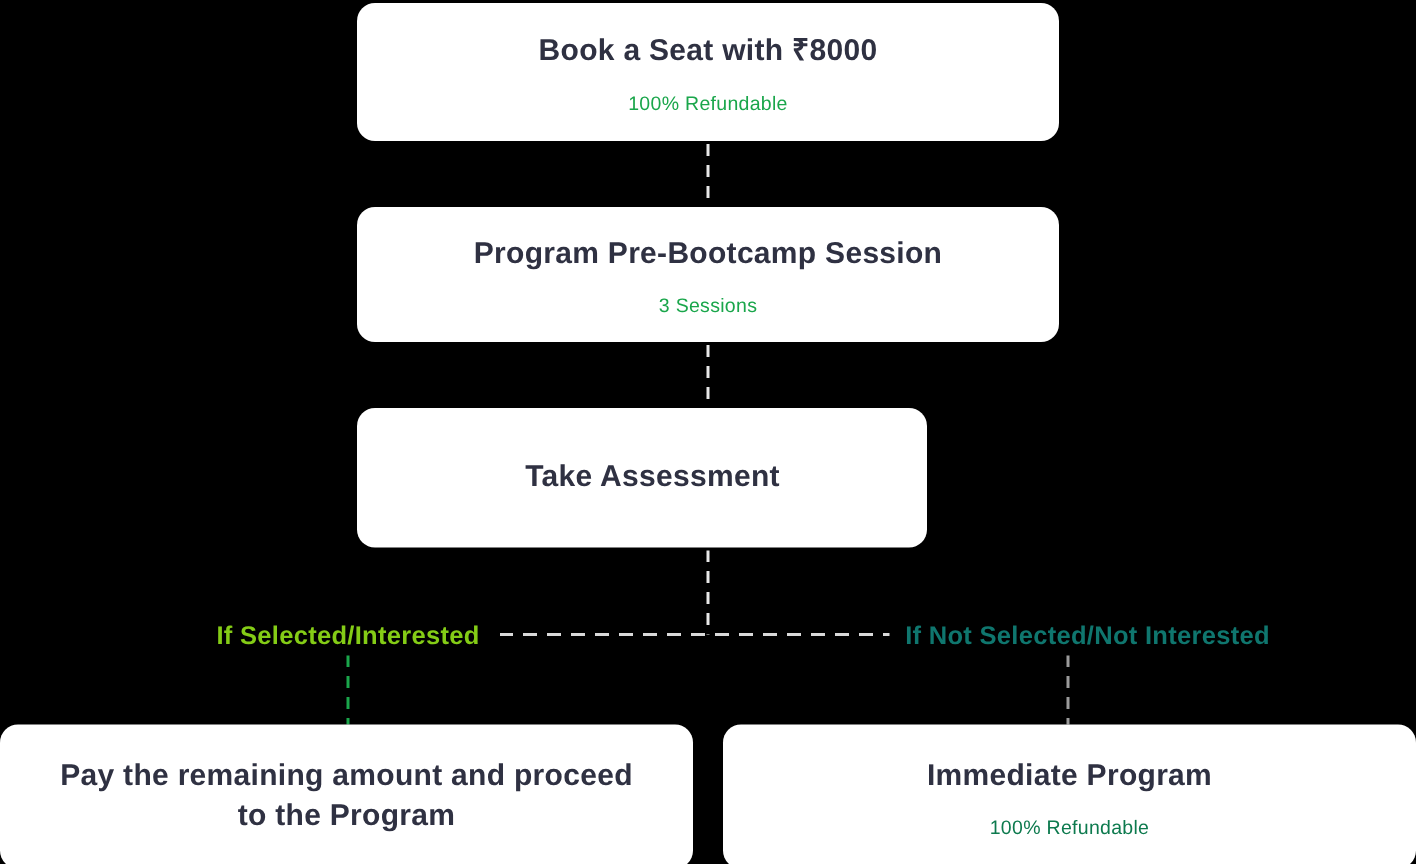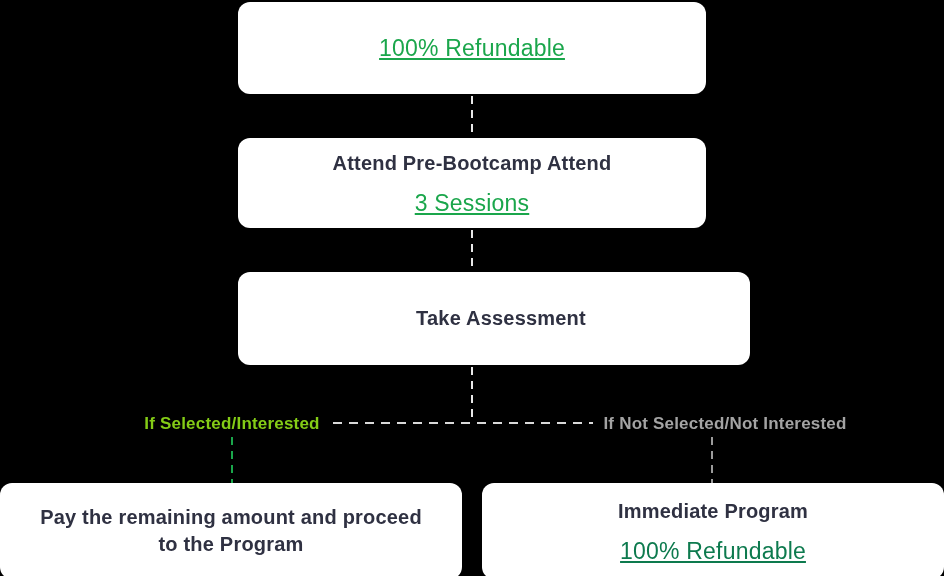--- a/index.html
+++ b/index.html
@@ -24,31 +24,30 @@
     box-sizing: border-box;
   }
   .card-title {
     color: #2f3142;
     font-size: 20px;
     font-weight: 600;
     letter-spacing: 0.2px;
     line-height: 1.35;
   }
   .card-subtitle {
-    font-size: 23px;
+    font-size: 13px;
     font-weight: 500;
     letter-spacing: 0.2px;
-    text-decoration: underline;
   }
   .subtitle-green { color: #1aa64b; }
   .subtitle-darkgreen { color: #0d7a4e; }
 
   .card-step1 { left: 238px; top: 2px;   width: 468px; height: 92px; }
   .card-step2 { left: 238px; top: 138px; width: 468px; height: 90px; }
-  .card-step3 { left: 238px; top: 272px; width: 512px; height: 93px; padding-left: 14px; }
+  .card-step3 { left: 238px; top: 272px; width: 380px; height: 93px; padding-left: 14px; }
   .card-outcome-left  { left: 0px;   top: 483px; width: 462px; height: 96px; }
   .card-outcome-right { left: 482px; top: 483px; width: 462px; height: 96px; }
   .card-outcome-left .card-title { max-width: 385px; text-align: center; }
 
   .vline {
     position: absolute;
     width: 2px;
     background: repeating-linear-gradient(to bottom, #e8e8e8 0 8px, transparent 8px 14px);
   }
   .vline-1 { left: 471px; top: 96px;  height: 42px; }
@@ -71,35 +70,36 @@
   .branch-label {
     position: absolute;
     top: 414px;
     transform: translateX(-50%);
     font-size: 17px;
     font-weight: 600;
     letter-spacing: 0.2px;
     white-space: nowrap;
   }
   .branch-label-left  { left: 232px; color: #84cc16; }
-  .branch-label-right { left: 725px; color: #a3a3a3; }
+  .branch-label-right { left: 725px; color: #0f766e; }
 </style>
 </head>
 <body>
 
 <div class="canvas">
 
   <div class="card card-step1">
+    <div class="card-title">Book a Seat with ₹8000</div>
     <div class="card-subtitle subtitle-green">100% Refundable</div>
   </div>
 
   <div class="vline vline-1"></div>
 
   <div class="card card-step2">
-    <div class="card-title">Attend Pre-Bootcamp Attend</div>
+    <div class="card-title">Program Pre-Bootcamp Session</div>
     <div class="card-subtitle subtitle-green">3 Sessions</div>
   </div>
 
   <div class="vline vline-2"></div>
 
   <div class="card card-step3">
     <div class="card-title">Take Assessment</div>
   </div>
 
   <div class="vline vline-3"></div>

